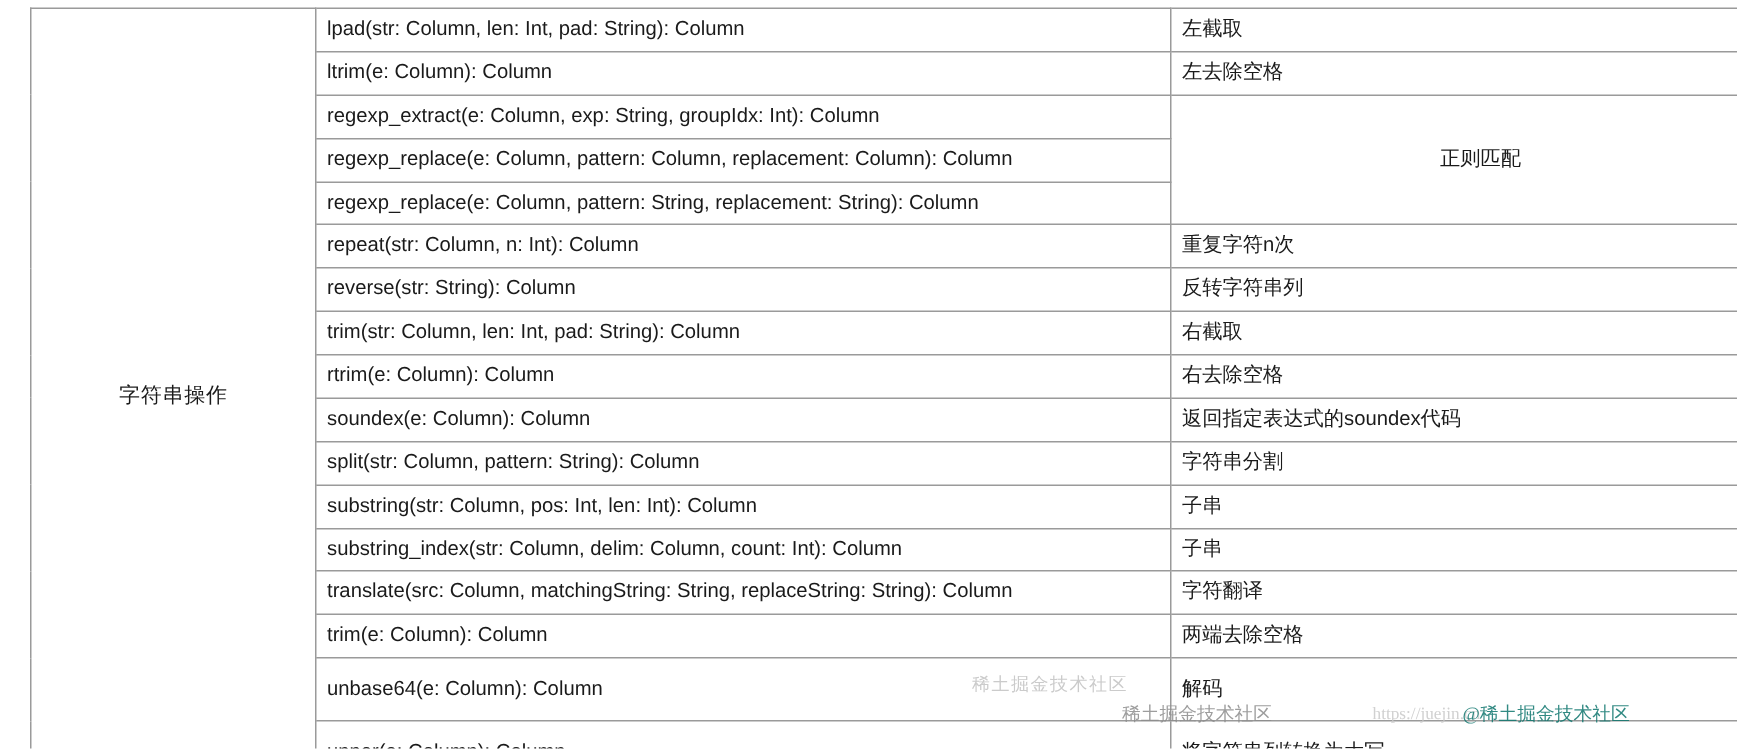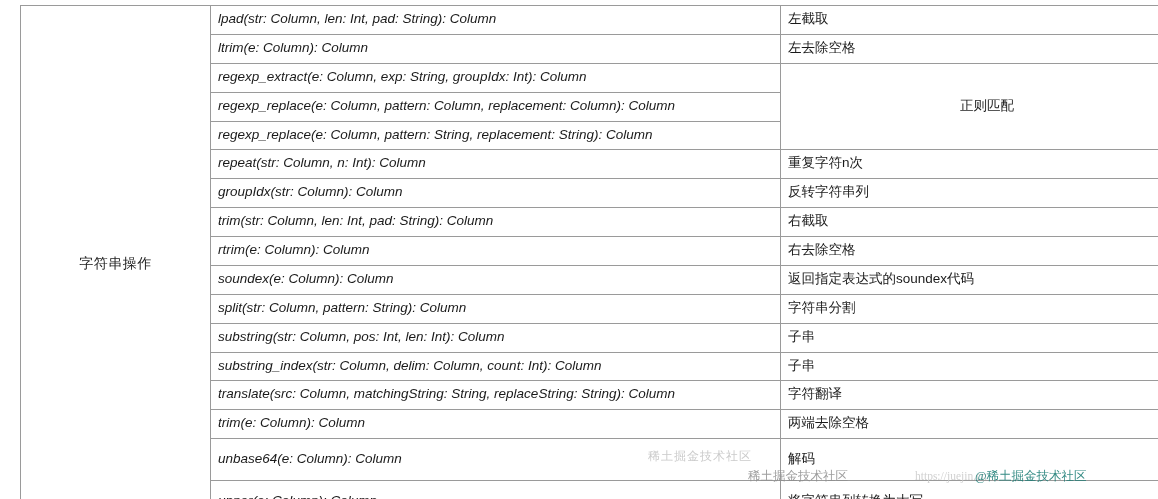--- a/index.html
+++ b/index.html
@@ -45,21 +45,20 @@
     border-top: none;
     border-bottom: none;
     font-size: 14px;
     letter-spacing: 0.5px;
   }
   td.sig-cell {
     width: 555px;
     white-space: nowrap;
     overflow: hidden;
     text-overflow: clip;
-    font-style: italic;
   }
   td.desc-cell {
     width: 398px;
   }
   td.desc-merged {
     text-align: center;
     vertical-align: middle;
   }
   .watermark {
     position: absolute;
@@ -126,21 +125,21 @@
       <tr>
         <td class="sig-cell">regexp_replace(e: Column, pattern: String, replacement: String): Column</td>
       </tr>
 
       <tr>
         <td class="sig-cell">repeat(str: Column, n: Int): Column</td>
         <td class="desc-cell">重复字符n次</td>
       </tr>
 
       <tr>
-        <td class="sig-cell">groupIdx(str: Column): Column</td>
+        <td class="sig-cell">reverse(str: String): Column</td>
         <td class="desc-cell">反转字符串列</td>
       </tr>
 
       <tr>
         <td class="sig-cell">trim(str: Column, len: Int, pad: String): Column</td>
         <td class="desc-cell">右截取</td>
       </tr>
 
       <tr>
         <td class="sig-cell">rtrim(e: Column): Column</td>

